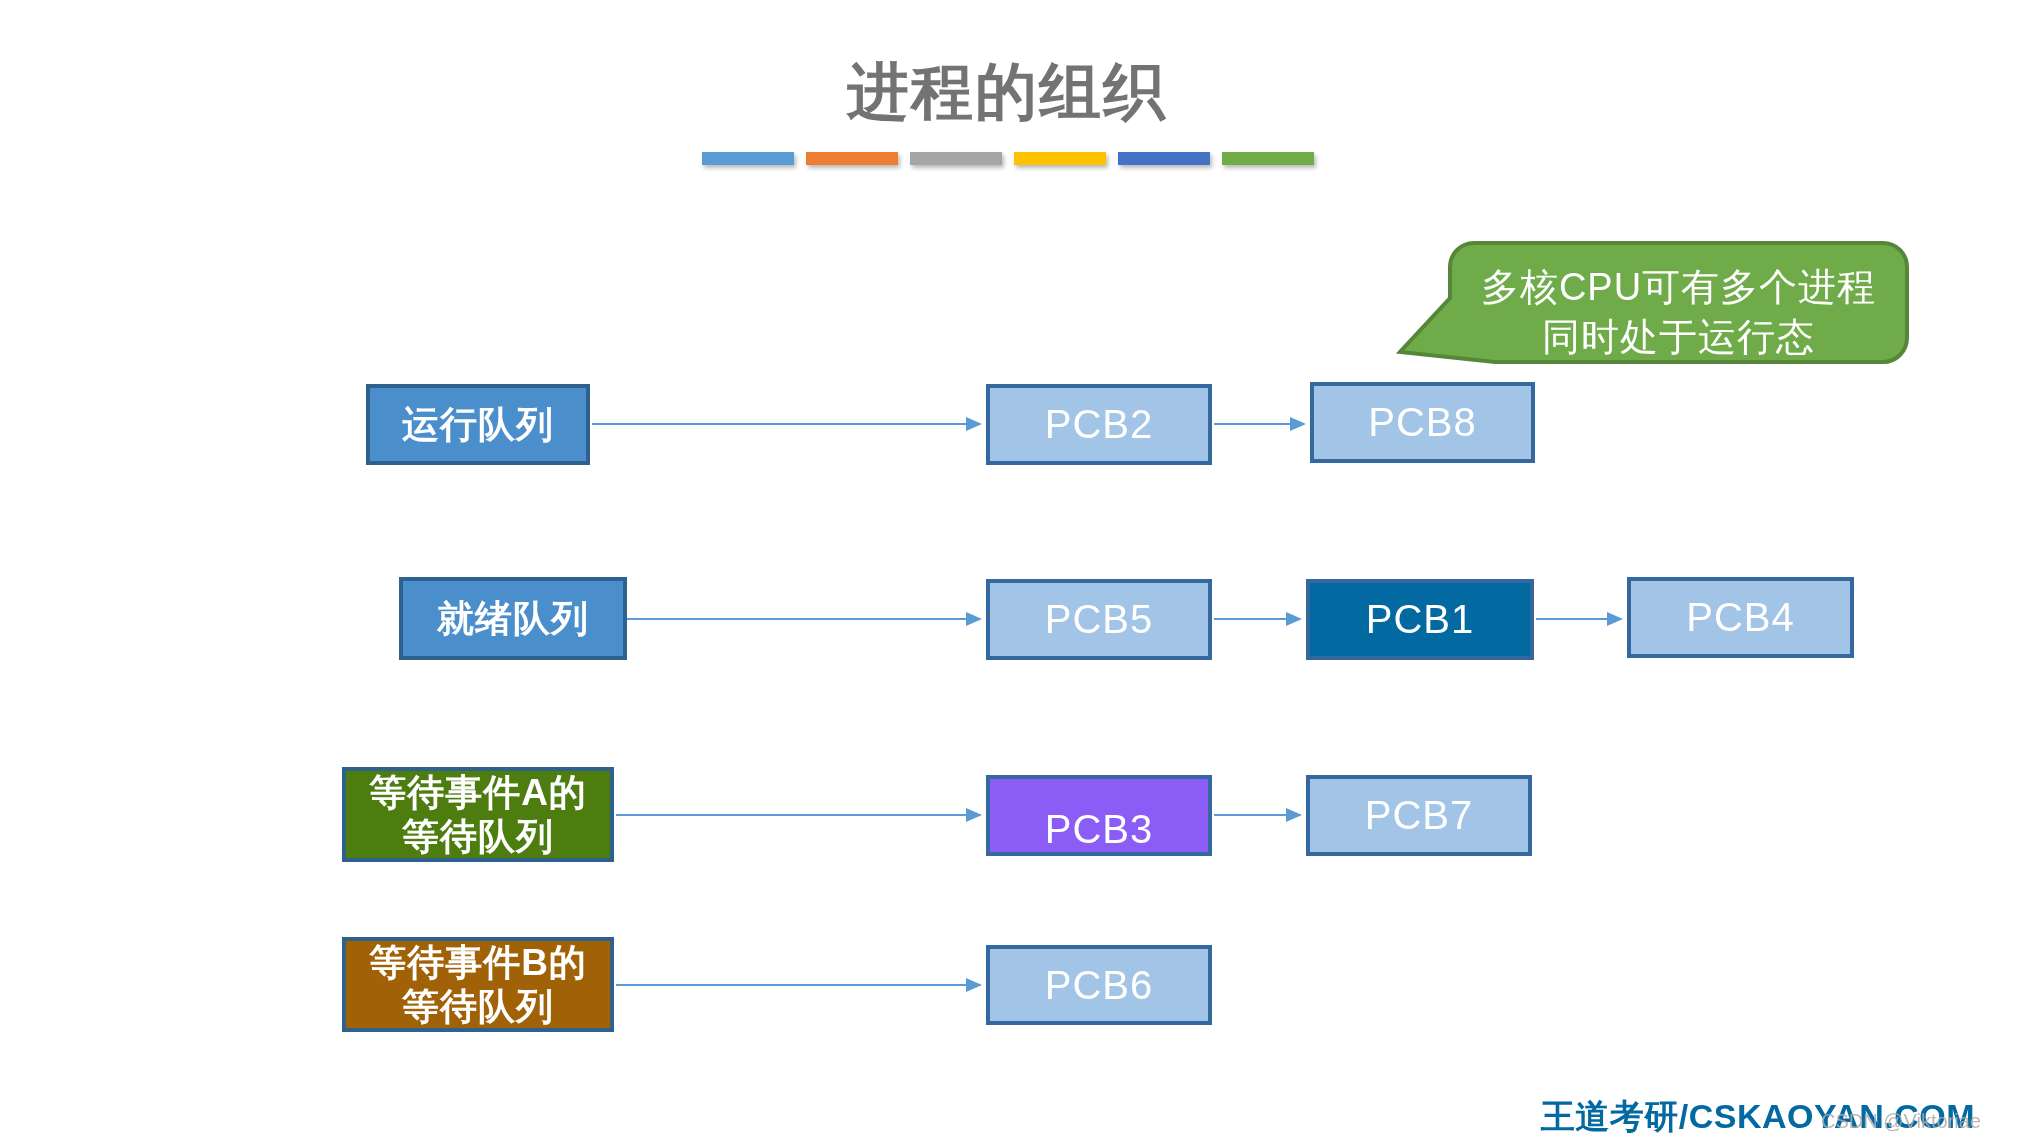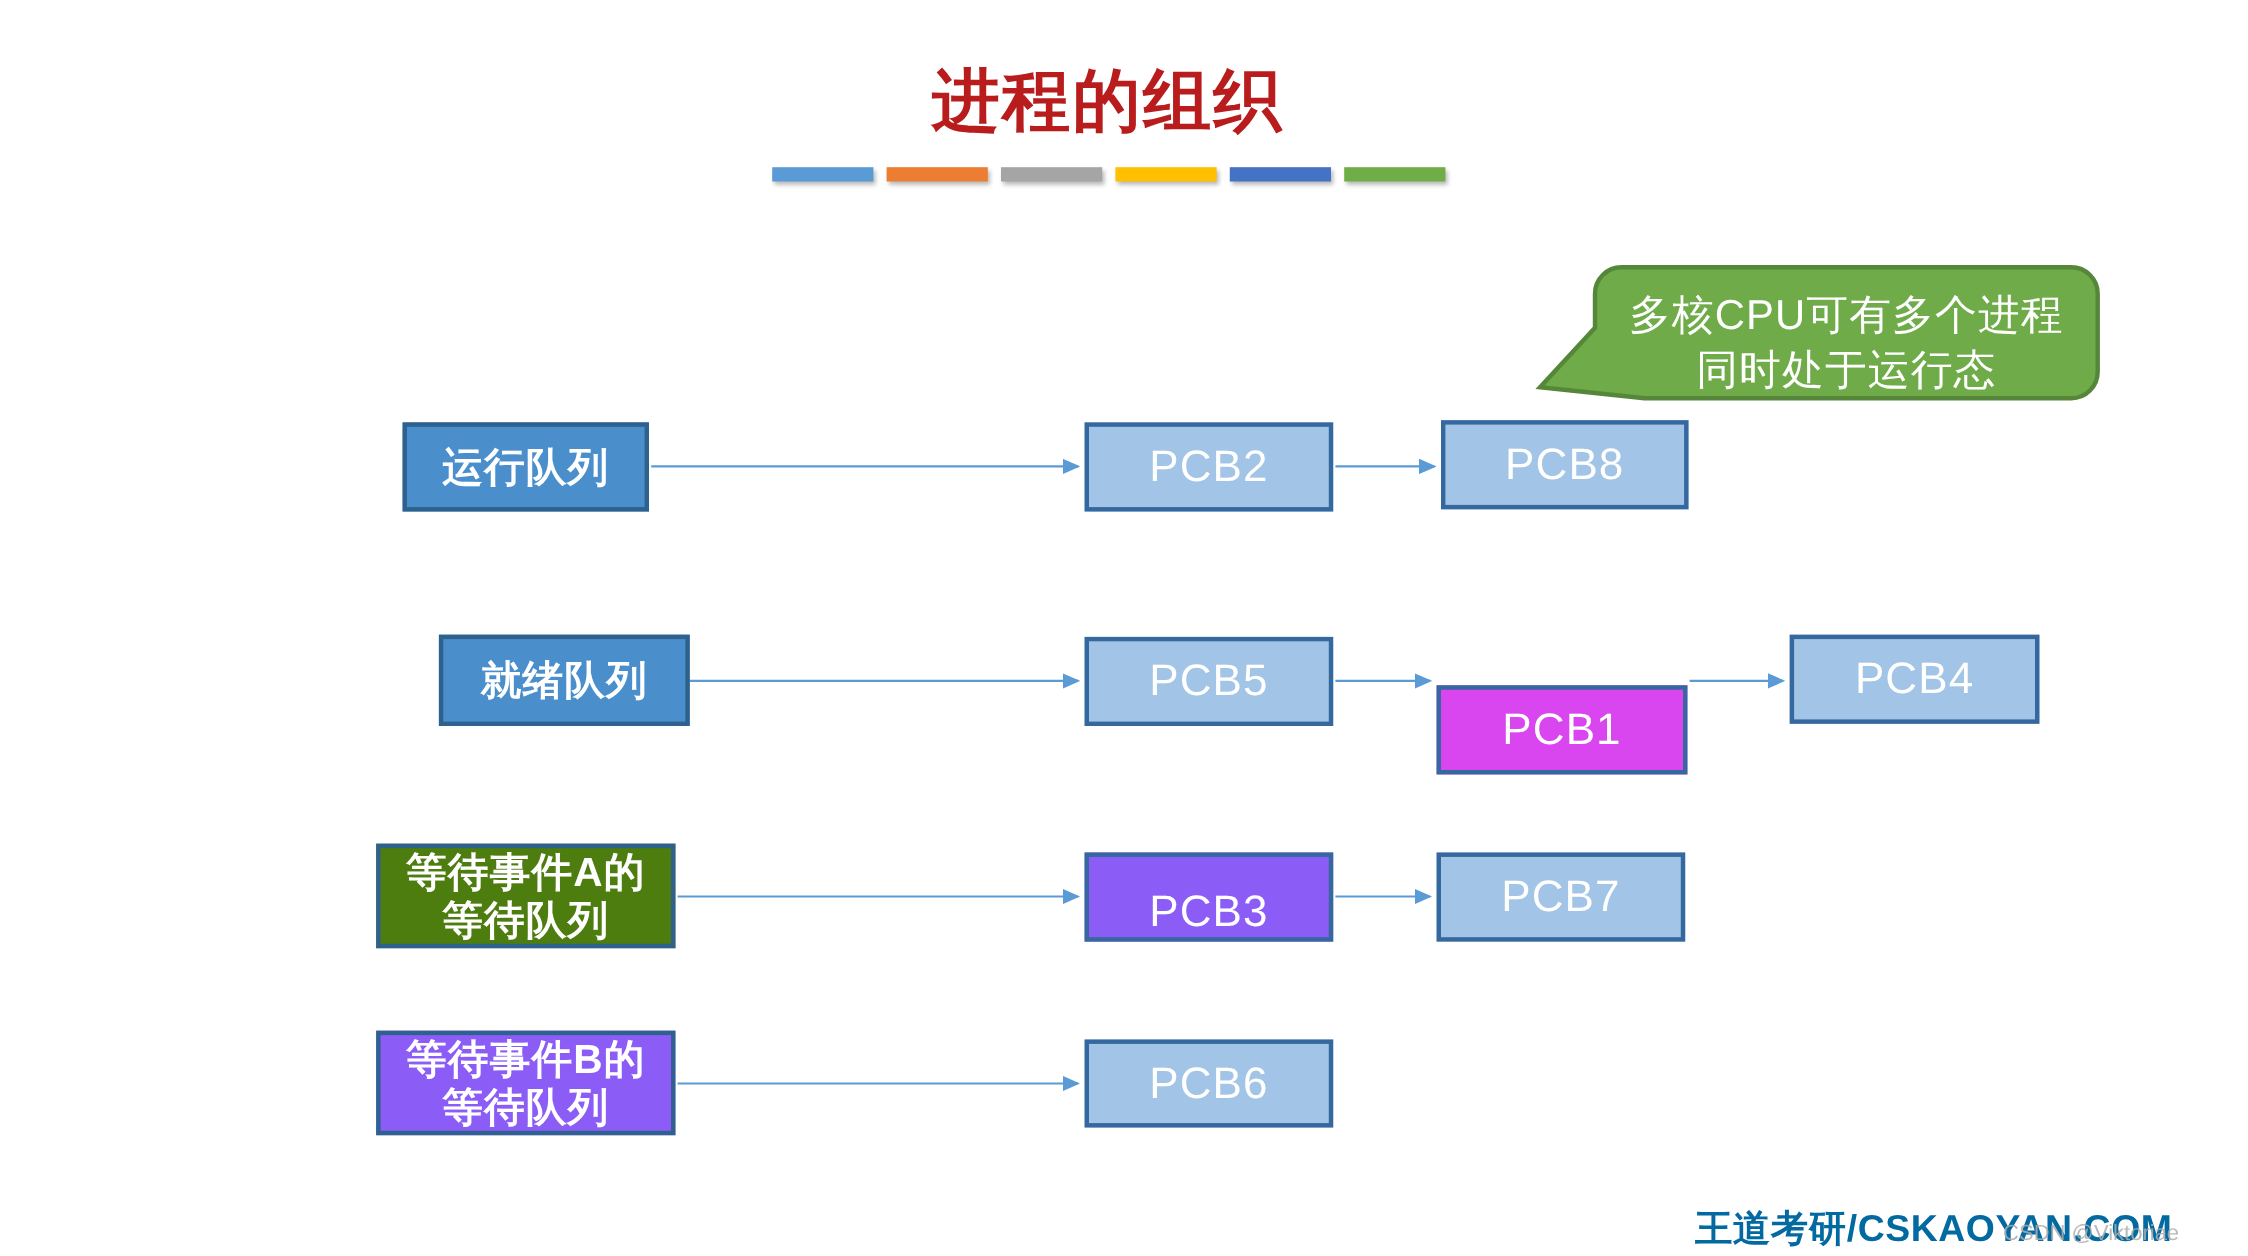--- a/index.html
+++ b/index.html
@@ -53,21 +53,21 @@
   .watermark{
     position:absolute;top:1110px;right:63px;z-index:9;
     font-size:20px;color:#ACACAC;opacity:0.85;white-space:nowrap;
   }
 </style>
 </head>
 <body>
 
 <div class="canvas">
 
-  <h1 class="slide-title" style="color: #b91c1c;">进程的组织</h1>
+  <h1 class="slide-title" style="color: #737373;">进程的组织</h1>
 
   <div class="dashes">
     <span class="dash" style="background-color: rgb(91, 155, 213);"></span>
     <span class="dash" style="background-color: rgb(237, 125, 49);"></span>
     <span class="dash" style="background-color: rgb(165, 165, 165);"></span>
     <span class="dash" style="background-color: rgb(255, 192, 0);"></span>
     <span class="dash" style="background-color: rgb(68, 114, 196);"></span>
     <span class="dash" style="background-color: rgb(112, 173, 71);"></span>
   </div>
 
@@ -102,35 +102,35 @@
   <div id="q-run" class="qbox queue-box" style="background-color: rgb(74, 143, 203); border-color: rgb(47, 97, 143);">
     <span>运行队列</span>
   </div>
   <div id="q-ready" class="qbox queue-box" style="background-color: rgb(74, 143, 203); border-color: rgb(47, 97, 143); margin-left: 36px;">
     <span>就绪队列</span>
   </div>
   <div id="q-waitA" class="qbox queue-box" style="background-color: #4d7c0f; border-color: rgb(47, 97, 143); text-align: center;">
     <span>等待事件A的</span>
     <span>等待队列</span>
   </div>
-  <div id="q-waitB" class="qbox queue-box" style="background-color: #8b5cf6; border-color: rgb(47, 97, 143);">
+  <div id="q-waitB" class="qbox queue-box" style="background-color: #a16207; border-color: rgb(47, 97, 143);">
     <span>等待事件B的</span>
     <span>等待队列</span>
   </div>
 
   <div id="pcb2" class="qbox pcb-box" style="background-color: rgb(162, 196, 230); border-color: rgb(53, 104, 158);">
     <span>PCB2</span>
   </div>
   <div id="pcb8" class="qbox pcb-box" style="background-color: rgb(162, 196, 230); border-color: rgb(53, 104, 158);">
     <span>PCB8</span>
   </div>
   <div id="pcb5" class="qbox pcb-box" style="background-color: rgb(162, 196, 230); border-color: rgb(53, 104, 158);">
     <span>PCB5</span>
   </div>
-  <div id="pcb1" class="qbox pcb-box" style="background-color: #d946ef; border-color: rgb(53, 104, 158); margin-top: 44px;">
+  <div id="pcb1" class="qbox pcb-box" style="background-color: #0369a1; border-color: rgb(53, 104, 158);">
     <span>PCB1</span>
   </div>
   <div id="pcb4" class="qbox pcb-box" style="background-color: rgb(162, 196, 230); border-color: rgb(53, 104, 158);">
     <span>PCB4</span>
   </div>
   <div id="pcb3" class="qbox pcb-box" style="background-color: #8b5cf6; border-color: rgb(53, 104, 158); justify-content: flex-end;">
     <span>PCB3</span>
   </div>
   <div id="pcb7" class="qbox pcb-box" style="background-color: rgb(162, 196, 230); border-color: rgb(53, 104, 158);">
     <span>PCB7</span>

